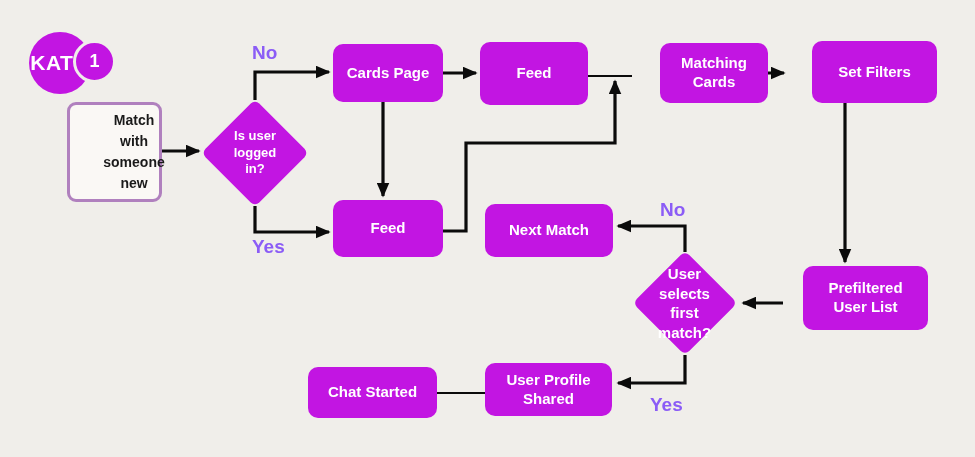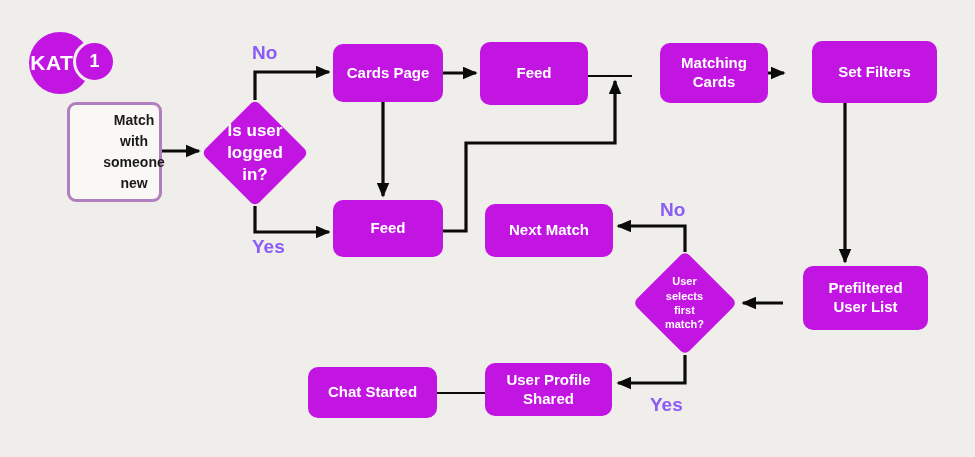--- a/index.html
+++ b/index.html
@@ -25,22 +25,22 @@
     position:absolute; left:50%; top:50%;
     transform:translate(-50%,-50%) rotate(45deg);
     background:#C215E2; border-radius:6px;
   }
   .diamond.d1 .bg { width:76px; height:76px; }
   .diamond.d2 .bg { width:74px; height:74px; }
   .diamond .txt {
     position:absolute; inset:0; display:flex; align-items:center; justify-content:center;
     text-align:center; color:#FFFFFF; font-weight:bold; white-space:pre-line; line-height:1.3;
   }
-  .diamond.d1 .txt { font-size:17px; }
-  .diamond.d2 .txt { font-size:11px; }
+  .diamond.d1 .txt { font-size:13px; }
+  .diamond.d2 .txt { font-size:15px; }
   .edge-label {
     position:absolute; z-index:3; color:#8b5cf6;
     font-weight:bold; font-size:19px;
   }
   .badge-circle {
     position:absolute; z-index:0; background:#C215E2; color:#FFFFFF;
     border-radius:50%; display:flex; align-items:center; justify-content:center;
     font-weight:bold;
   }
   .badge-main { left:29px; top:32px; width:62px; height:62px; font-size:21px; letter-spacing:0.5px; }

